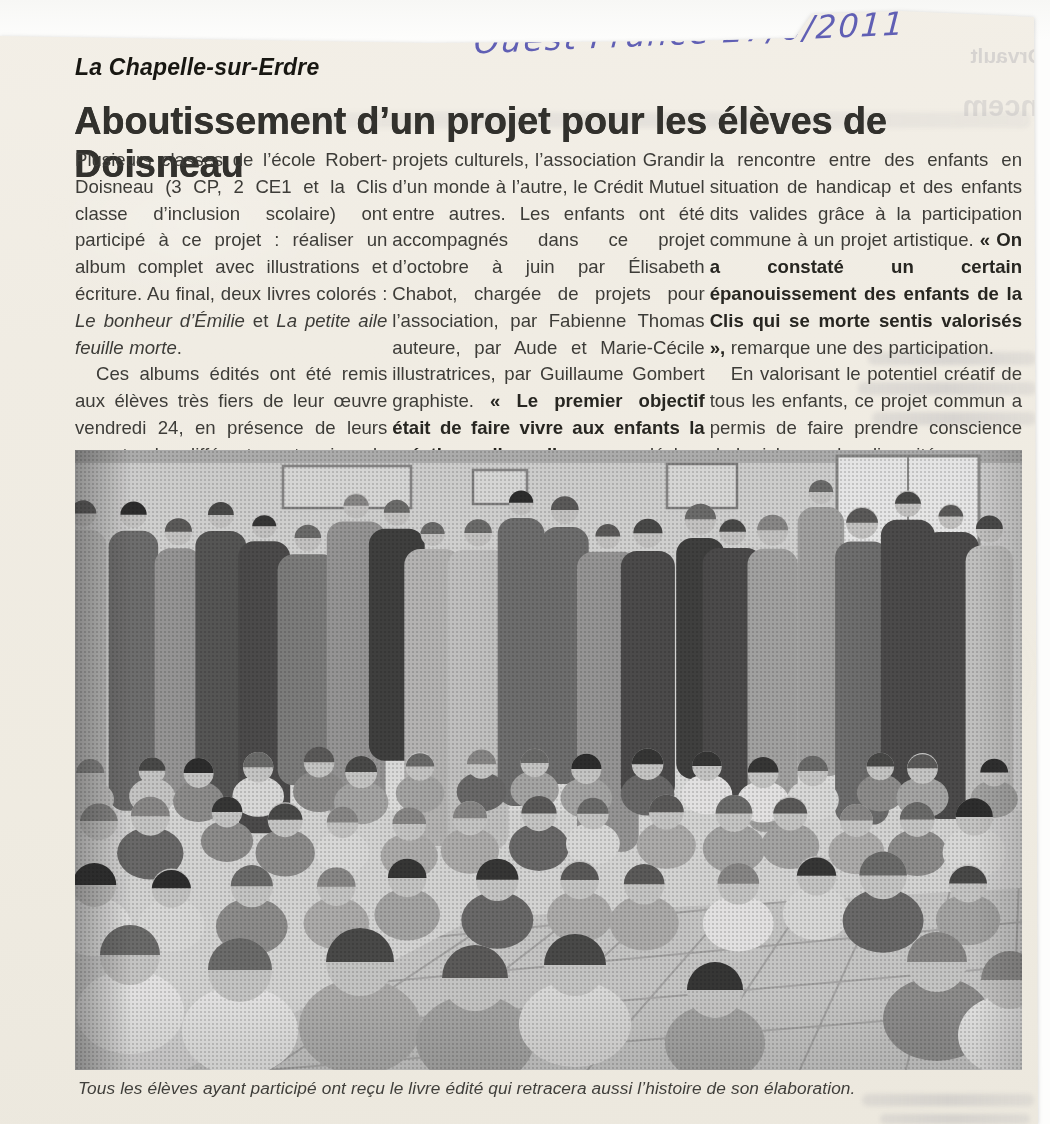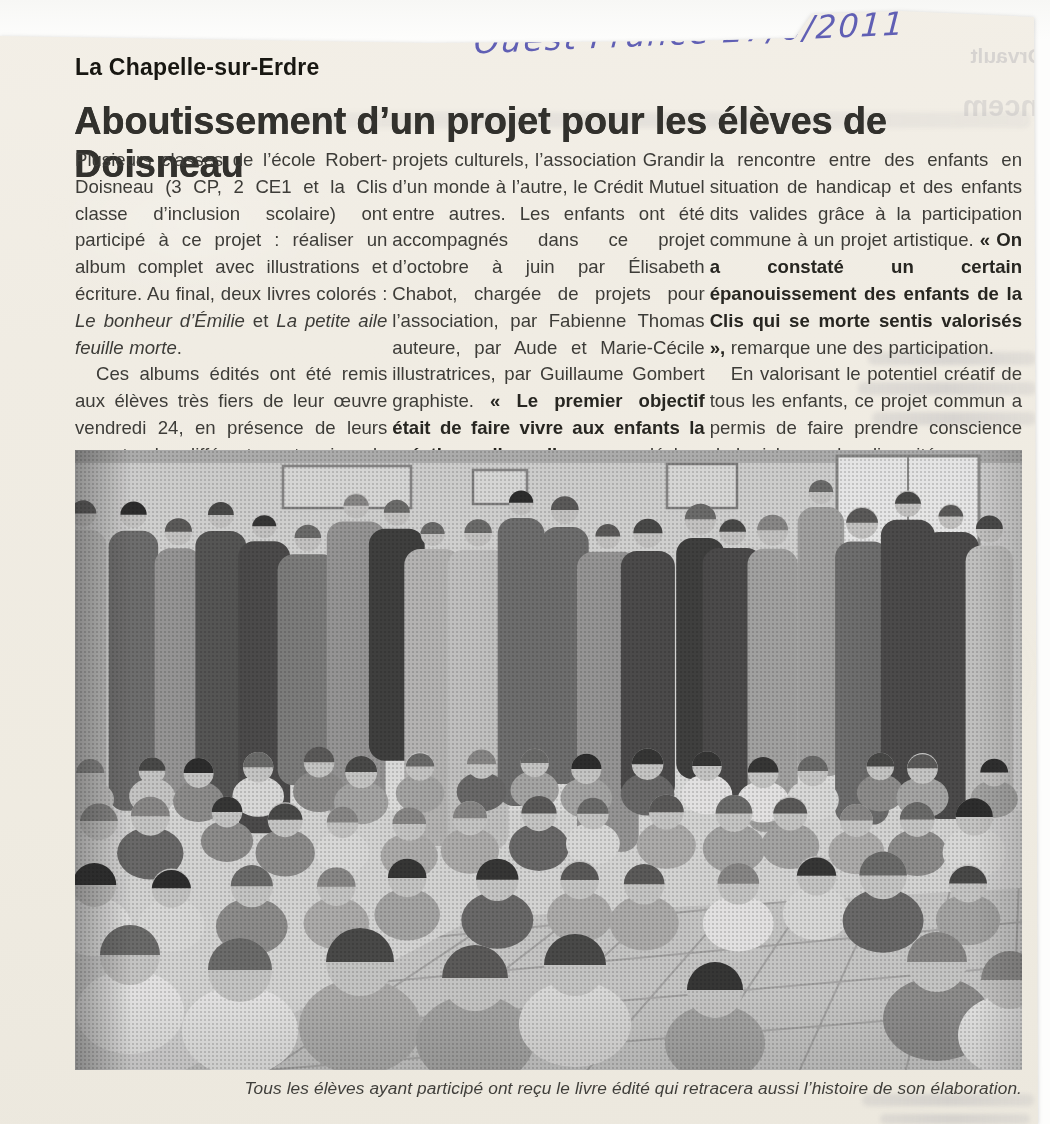--- a/index.html
+++ b/index.html
@@ -13,21 +13,21 @@
   .clipwrap{position:absolute;inset:0;filter:drop-shadow(0 1px 2px rgba(0,0,0,.18));}
   .clipping{position:absolute;inset:0;
       background:linear-gradient(178deg,#f3efe7 0%,#f0ece3 30%,#efebe1 70%,#ece8de 100%);
       clip-path:polygon(0 36px,180px 39px,430px 43px,688px 41px,795px 38px,812px 14px,900px 11px,1034px 17px,1038px 1124px,0 1124px);}
   
   .mottle{position:absolute;inset:0;pointer-events:none;opacity:.5;background:
       radial-gradient(220px 120px at 18% 20%,rgba(255,255,255,.35),transparent 70%),
       radial-gradient(300px 160px at 80% 60%,rgba(210,203,188,.25),transparent 70%),
       radial-gradient(260px 140px at 45% 85%,rgba(214,208,194,.2),transparent 70%);}
 
-  .kicker{position:absolute;left:75px;top:54px;font-size:23px;font-weight:bold;color:#181712;letter-spacing:.2px;}
+  .kicker{position:absolute;left:75px;top:54px;font-size:23px;font-weight:bold;color:#181712;letter-spacing:.2px;font-style:italic;}
   .headline{position:absolute;left:74px;top:100px;width:950px;font-size:38px;font-weight:bold;
       color:#32312d;letter-spacing:-.2px;text-shadow:.35px 0 0 currentColor;}
 
   .handwriting{position:absolute;left:474px;top:14px;font-family:"DejaVu Sans",sans-serif;
       font-style:italic;font-size:32px;letter-spacing:2px;color:#4c4cae;
       transform:rotate(-2.5deg) skewX(-6deg);opacity:.88;white-space:nowrap;}
 
   .columns{position:absolute;left:75px;top:147px;width:947px;display:grid;
       grid-template-columns:repeat(3,1fr);gap:5px;}
   .col p{margin:0;font-size:18.6px;line-height:26.8px;color:#3d3c38;text-align:justify;
@@ -42,21 +42,21 @@
   .photo svg{position:absolute;inset:0;}
   .photo .edgeshade{position:absolute;inset:0;pointer-events:none;background:
       linear-gradient(90deg,rgba(40,38,34,.38) 0,transparent 6%),
       linear-gradient(270deg,rgba(60,58,54,.18) 0,transparent 5%),
       linear-gradient(0deg,rgba(60,58,54,.12) 0,transparent 12%);}
   .halftone{position:absolute;inset:0;pointer-events:none;mix-blend-mode:multiply;
       background-image:radial-gradient(rgba(35,33,30,.17) 1px,transparent 1.35px);
       background-size:4px 4px;}
 
   .caption{position:absolute;left:78px;top:1078px;width:944px;font-style:italic;
-      font-size:17.3px;color:#403f3b;letter-spacing:.1px;text-align:right;}
+      font-size:17.3px;color:#403f3b;letter-spacing:.1px;}
 
   
   .ghost{position:absolute;transform:scaleX(-1);color:#8a8a96;font-weight:bold;
       filter:blur(.6px);pointer-events:none;white-space:nowrap;}
   .ghost-orvault{left:964px;top:44px;width:80px;font-size:21px;opacity:.26;}
   .ghost-lancem{left:972px;top:90px;width:100px;font-size:29px;opacity:.2;}
   .streak{position:absolute;pointer-events:none;border-radius:6px;filter:blur(2.2px);
       background:linear-gradient(90deg,rgba(140,140,152,.16),rgba(140,140,152,.24),rgba(140,140,152,.14));}
   .streak.s1{left:868px;top:352px;width:168px;height:13px;}
   .streak.s2{left:858px;top:382px;width:178px;height:13px;}

